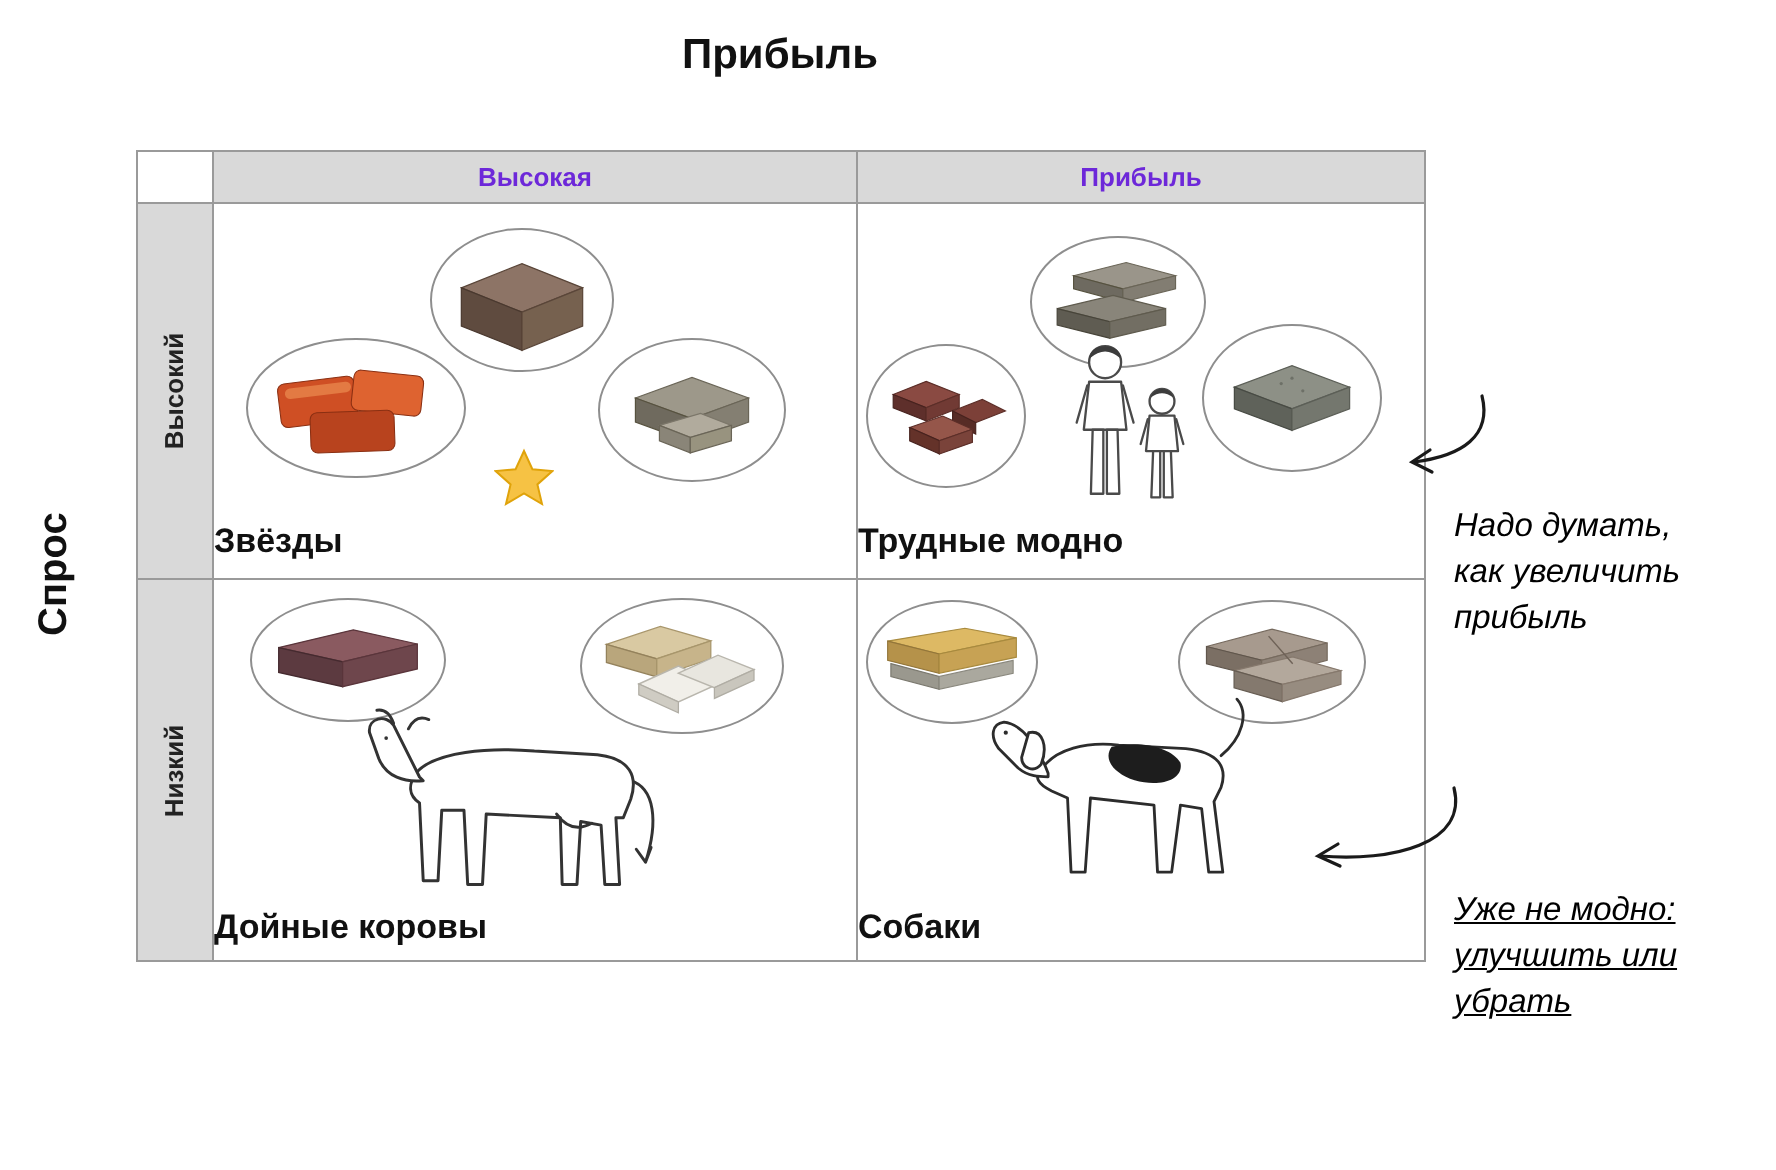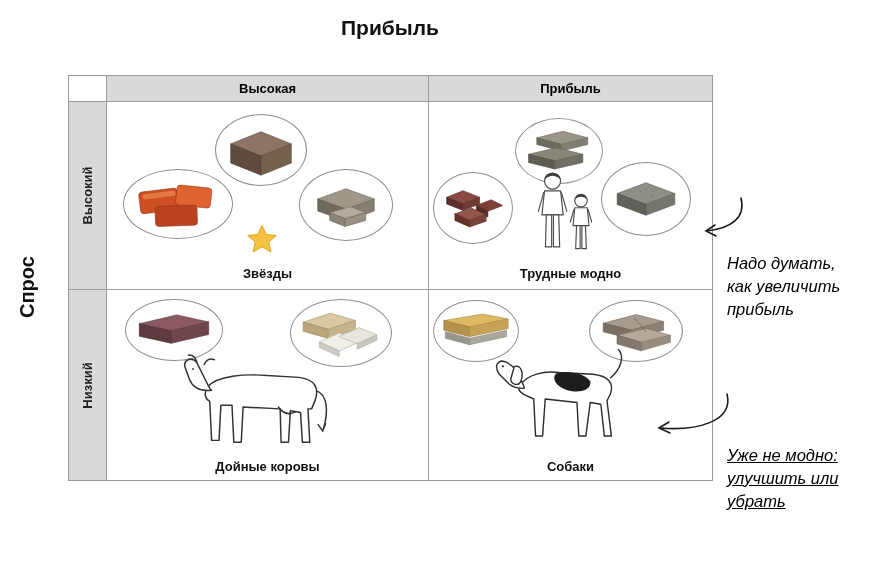--- a/index.html
+++ b/index.html
@@ -9,26 +9,26 @@
   .page-title { position:absolute; left:68px; top:16px; width:644px; text-align:center;
     font-size:21px; font-weight:700; color:#111; }
   .y-axis { position:absolute; left:16px; top:318px; transform:rotate(-90deg);
     transform-origin:left top; font-size:20px; font-weight:700; color:#111; white-space:nowrap; }
 
   .matrix { position:absolute; left:68px; top:75px; display:grid;
     grid-template-columns:38px 322px 284px; grid-template-rows:26px 188px 191px;
     border-left:1px solid #9a9a9a; border-top:1px solid #9a9a9a; }
   .cell { border-right:1px solid #9a9a9a; border-bottom:1px solid #9a9a9a; position:relative; background:#fff; }
   .hdr { background:#d9d9d9; display:flex; align-items:center; justify-content:center;
-    font-weight:700; font-size:13px; color:#000000; }
+    font-weight:700; font-size:13px; color:#6d28d9; }
   .vhdr { background:#d9d9d9; display:flex; align-items:center; justify-content:center; }
   .vhdr span { transform:rotate(-90deg); font-weight:700; font-size:13px; color:#222; white-space:nowrap; }
 
-  .quad-label { position:absolute; left:0; width:100%; text-align:center; bottom:8px;
-    font-size:13px; font-weight:700; color:#111; }
+  .quad-label { position:absolute; left:0; width:100%; bottom:8px;
+    font-size:17px; font-weight:700; color:#111; }
 
   .oval { position:absolute; border:1.5px solid #8e8e8e; border-radius:50%;
     background:#fff; display:flex; align-items:center; justify-content:center; }
   .oval svg { display:block; }
 
   .sketch { position:absolute; }
 
   .annotation-text { position:absolute; width:152px; font-size:16.5px; font-style:italic;
     color:#000000; line-height:1.38; white-space:pre-line; }
   .arrow { position:absolute; }

